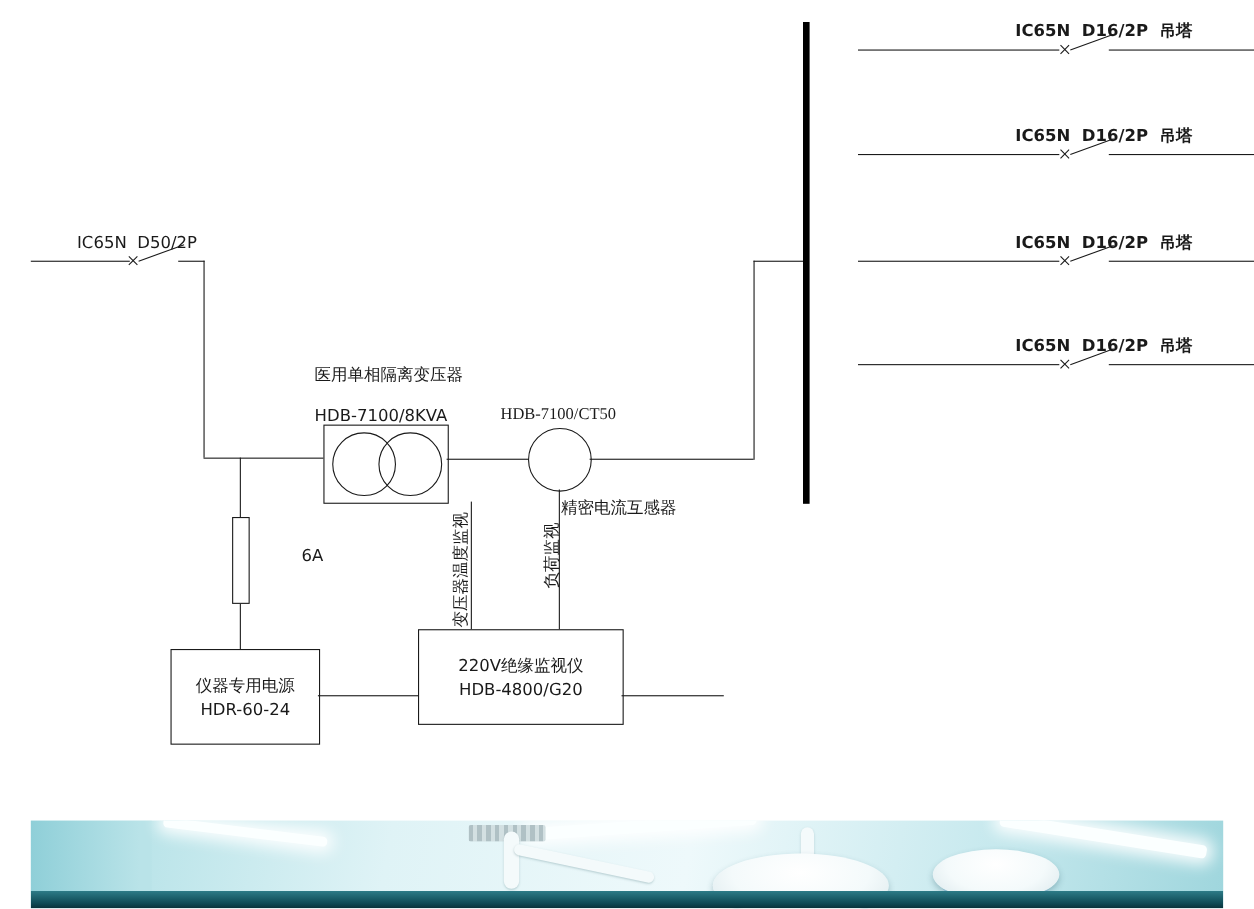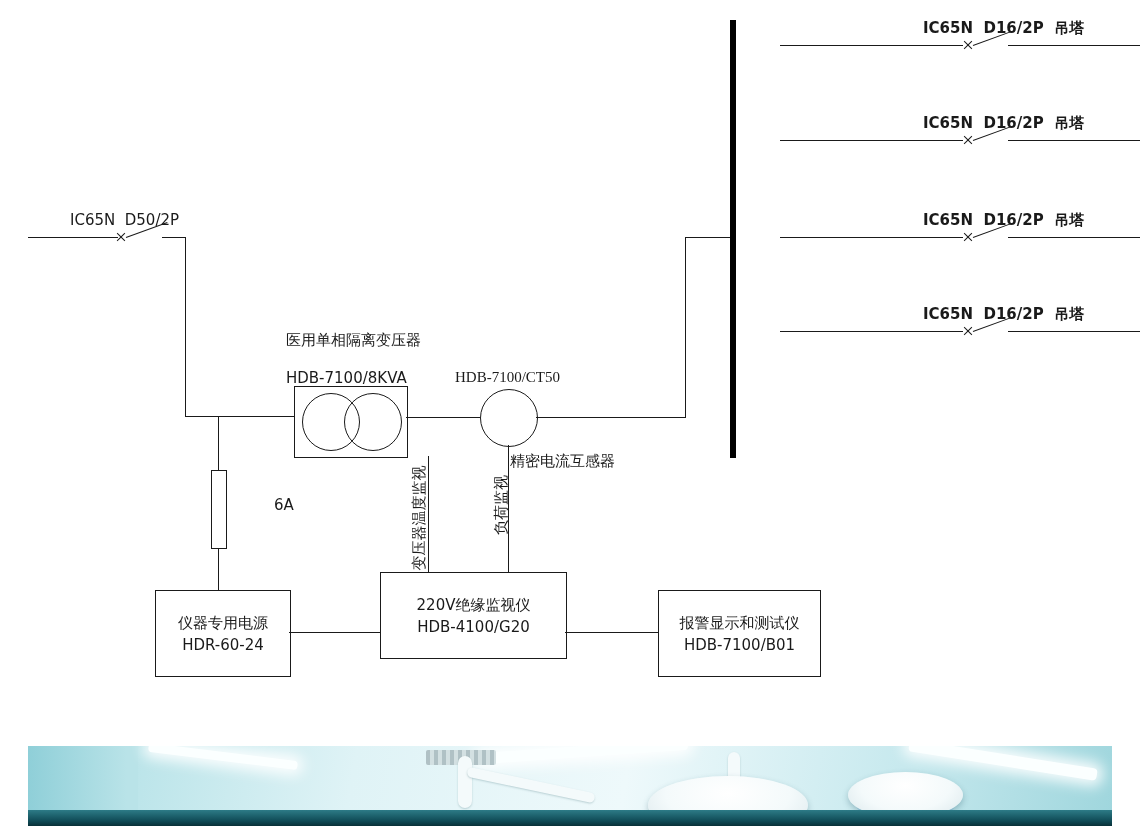--- a/index.html
+++ b/index.html
@@ -114,27 +114,23 @@
   <div class="vl" style="left:508px;top:445px;height:145px;"></div>
   <div class="vtext" style="left:460px;top:497px;width:80px;height:16px;">负荷监视</div>
 
   <div class="devbox" style="left:155px;top:590px;width:134px;height:85px;">
     <div>仪器专用电源</div>
     <div>HDR-60-24</div>
   </div>
   <div class="hl" style="left:289px;top:632px;width:91px;"></div>
   <div class="devbox" style="left:380px;top:572px;width:185px;height:85px;">
     <div>220V绝缘监视仪</div>
-    <div>HDB-4100/G20</div>
+    <div>HDB-4800/G20</div>
   </div>
   <div class="hl" style="left:565px;top:632px;width:93px;"></div>
-  <div class="devbox" style="left:658px;top:590px;width:161px;height:85px;">
-    <div>报警显示和测试仪</div>
-    <div>HDB-7100/B01</div>
-  </div>
 
   <div id="photo">
     <div class="p-wall-left"></div>
     <div class="p-light" style="left:120px;top:6px;width:150px;height:9px;transform:rotate(7deg);"></div>
     <div class="p-light" style="left:450px;top:0px;width:210px;height:11px;transform:rotate(-4deg);"></div>
     <div class="p-light" style="left:880px;top:8px;width:190px;height:12px;transform:rotate(9deg);"></div>
     <div class="p-vent" style="left:398px;top:4px;width:70px;height:15px;"></div>
     <div class="p-arm" style="left:430px;top:10px;width:14px;height:52px;"></div>
     <div class="p-arm" style="left:438px;top:34px;width:130px;height:10px;transform:rotate(12deg);"></div>
     <div class="p-arm" style="left:700px;top:6px;width:12px;height:40px;"></div>

